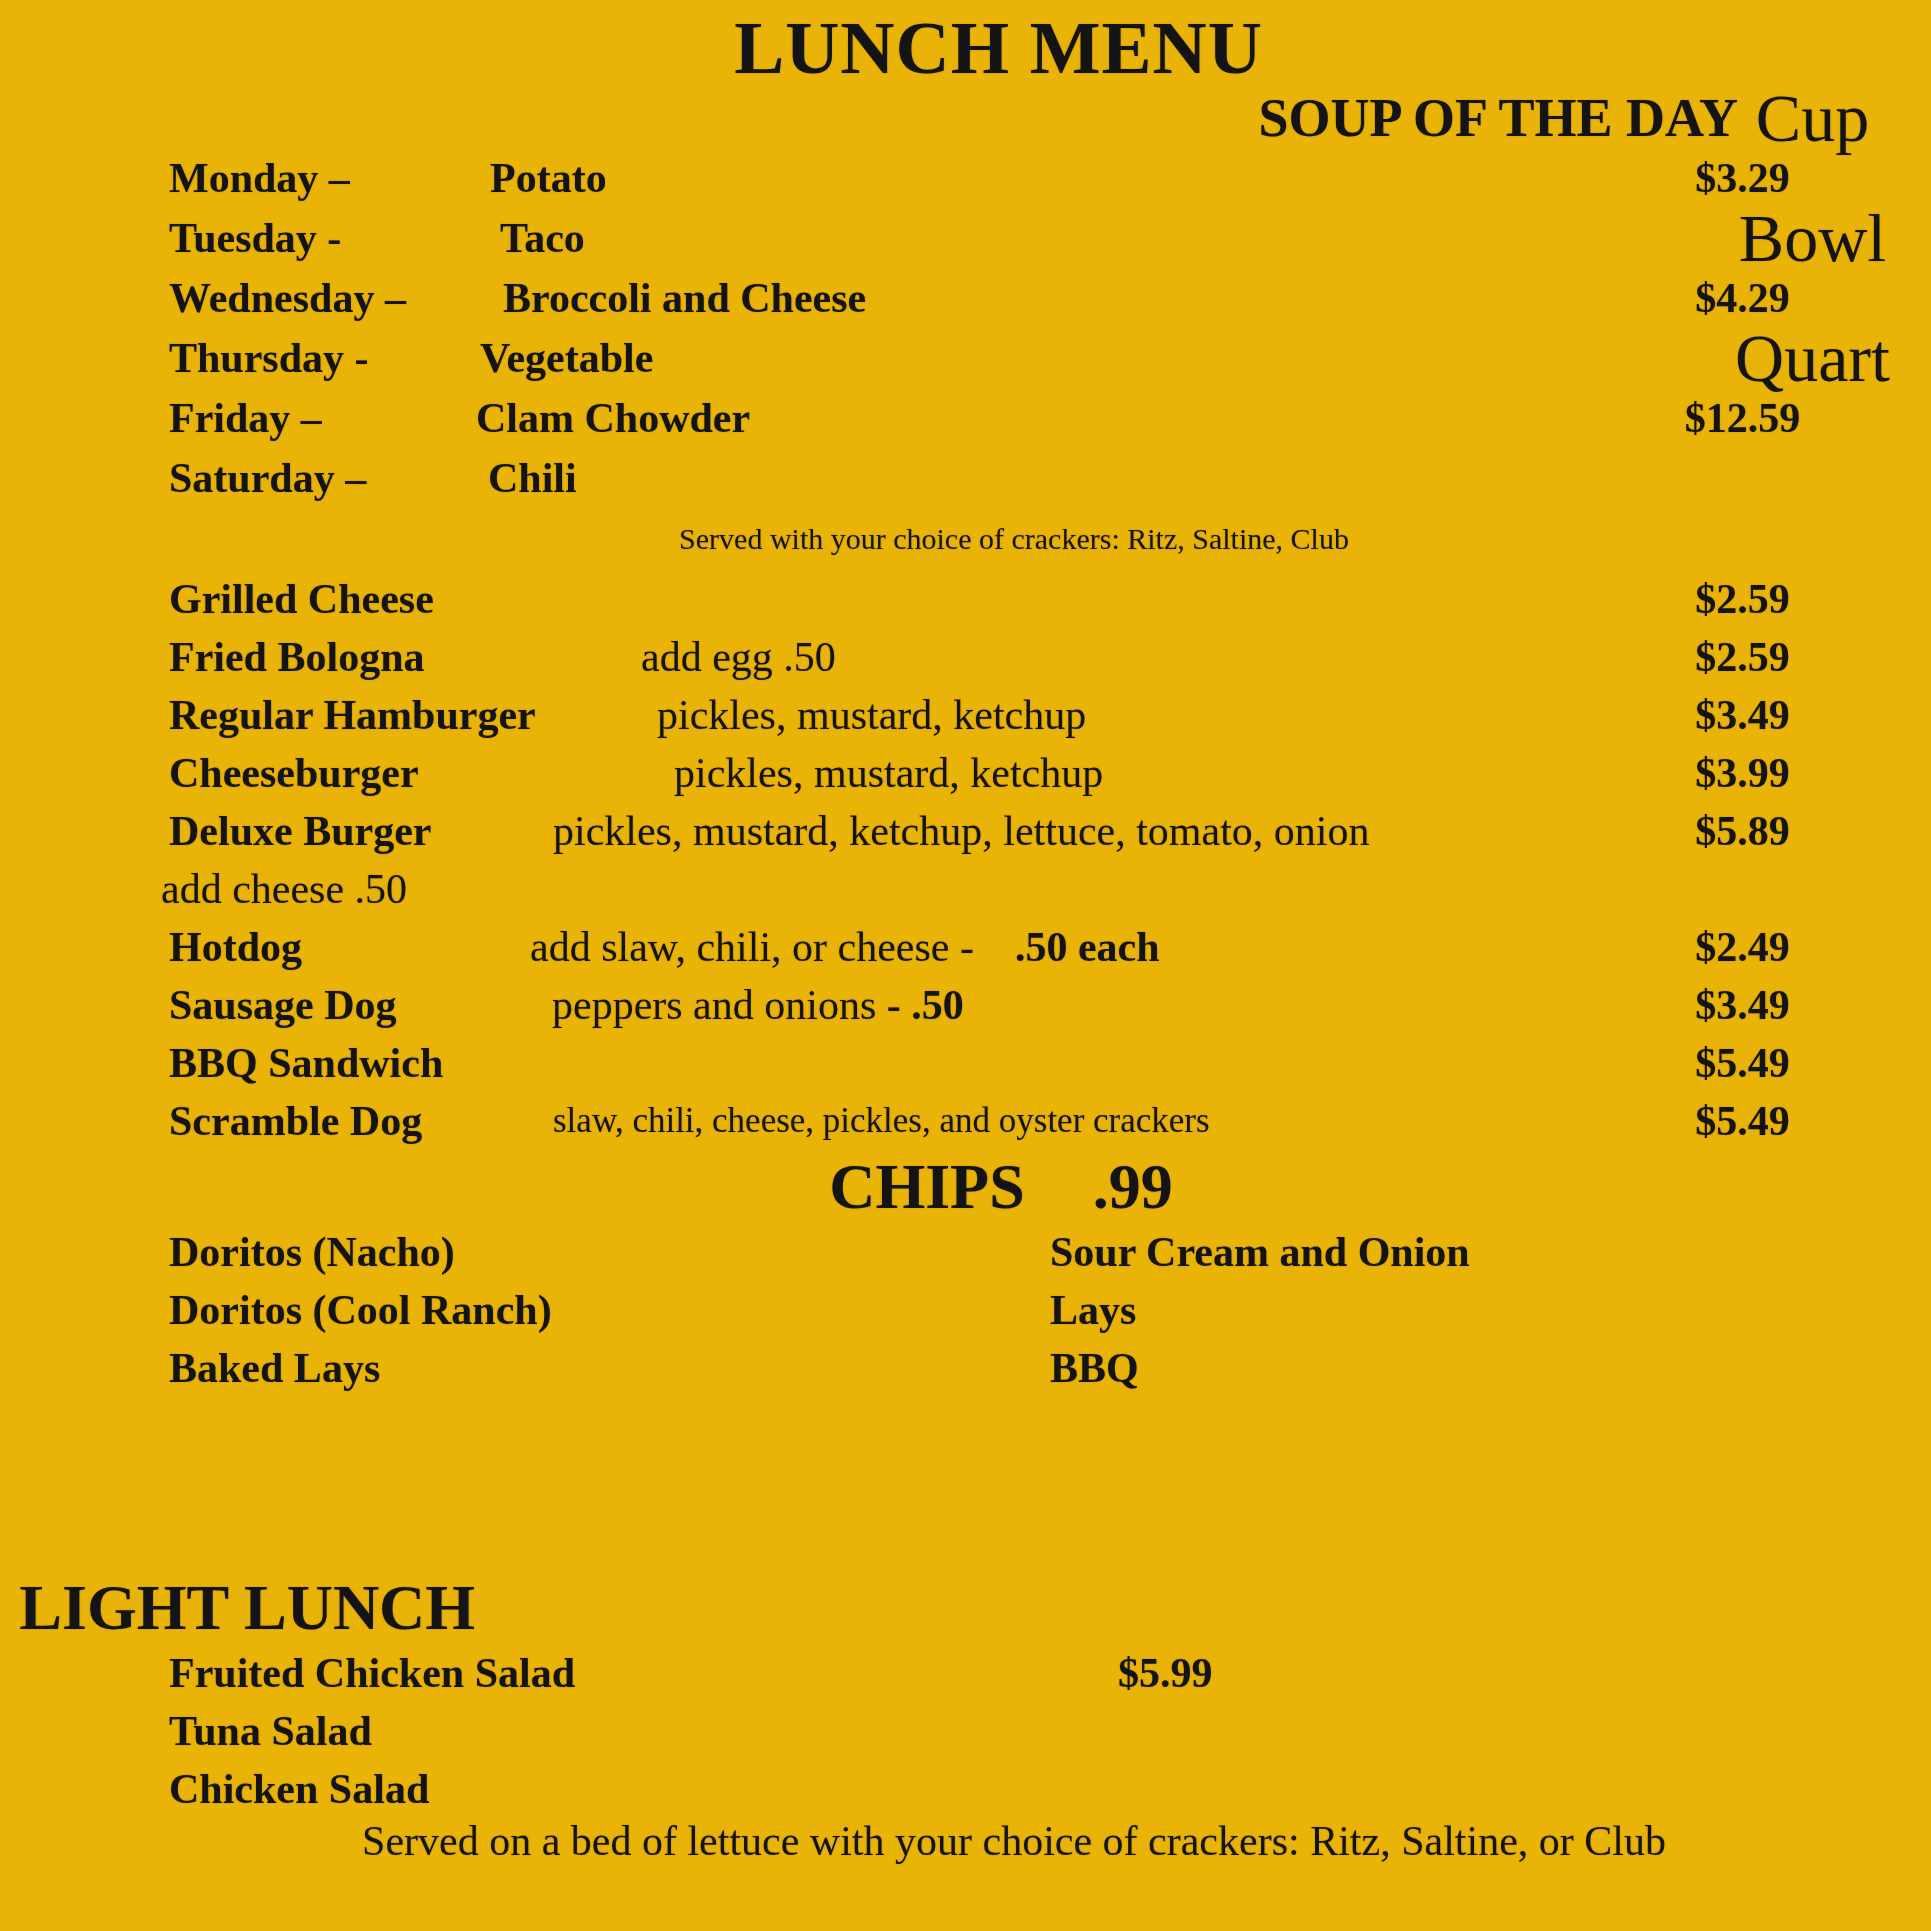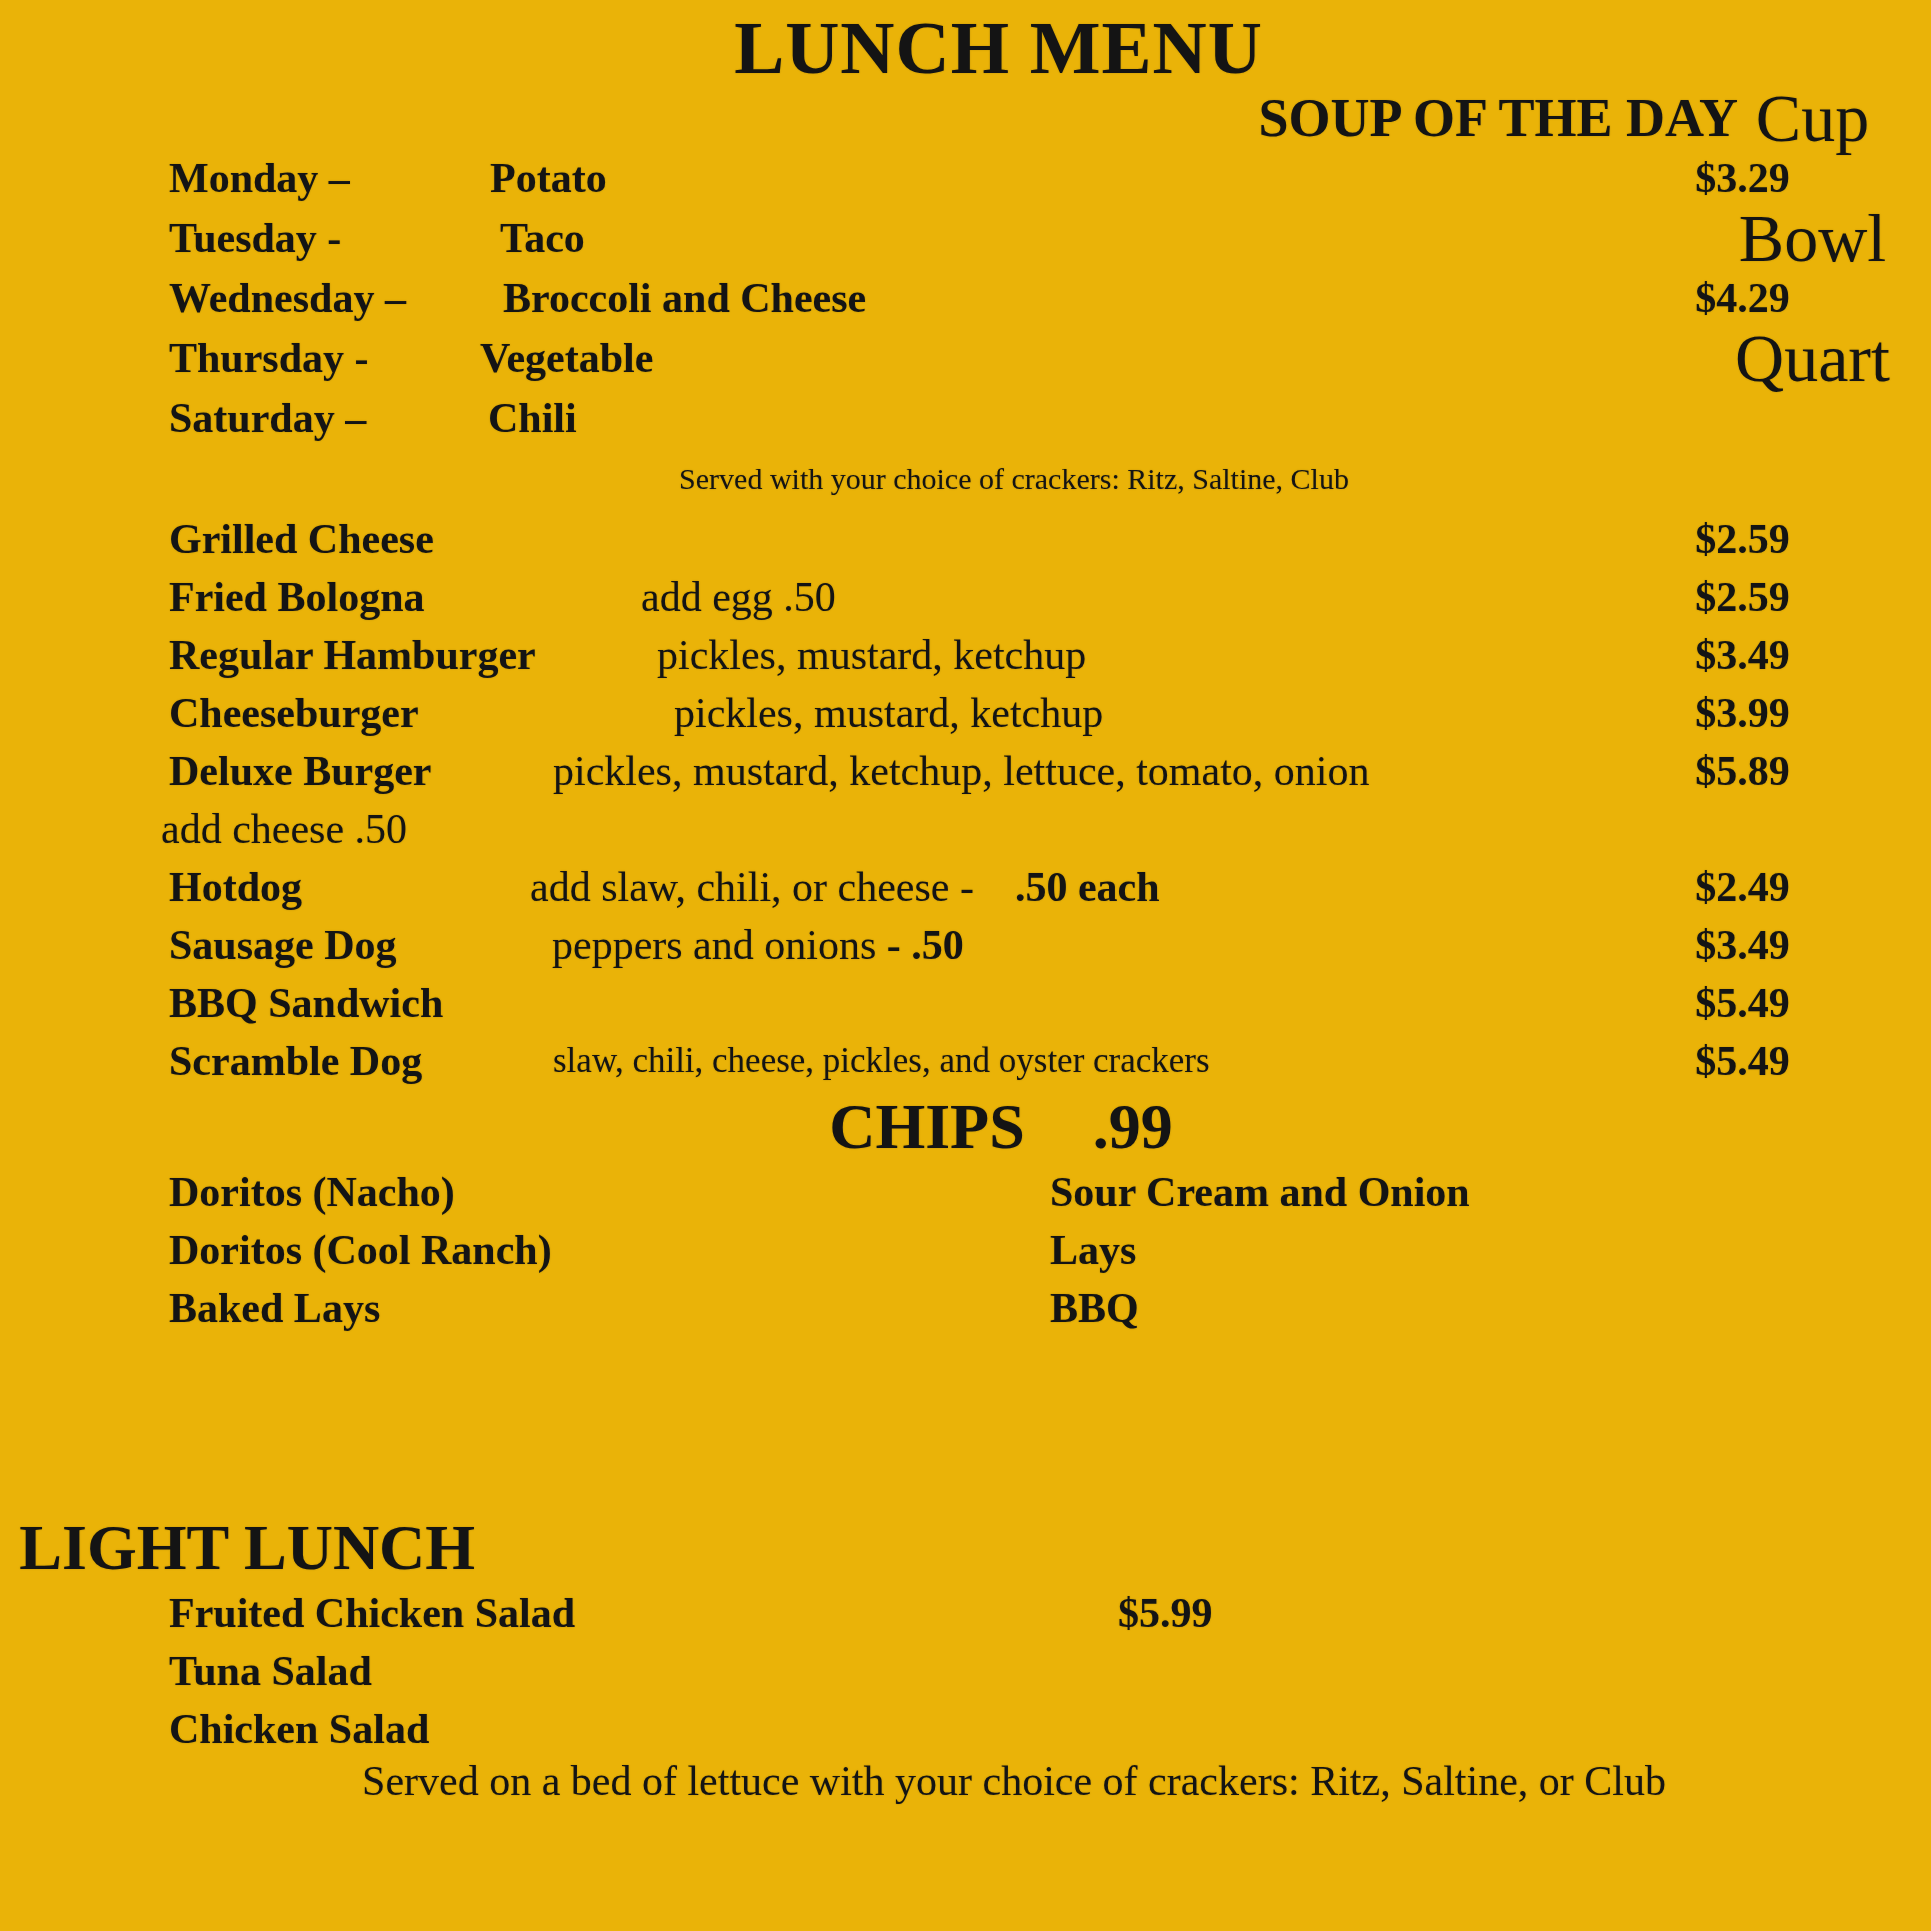--- a/index.html
+++ b/index.html
@@ -99,20 +99,25 @@
     <span class="name">Wednesday –</span>
     <span class="tab bold" style="left:503px">Broccoli and Cheese</span>
     <span class="price-col">$4.29</span>
   </div>
   <div class="row">
     <span class="name">Thursday -</span>
     <span class="tab bold" style="left:480px">Vegetable</span>
     <span class="size-col">Quart</span>
   </div>
   <div class="row">
+    <span class="name">Friday –</span>
+    <span class="tab bold" style="left:476px">Clam Chowder</span>
+    <span class="price-col">$12.59</span>
+  </div>
+  <div class="row">
     <span class="name">Saturday –</span>
     <span class="tab bold" style="left:488px">Chili</span>
   </div>
 
   <div class="note1">Served with your choice of crackers: Ritz, Saltine, Club</div>
 
 
   <div class="hrow">
     <span class="name">Grilled Cheese</span>
     <span class="price-col">$2.59</span>

